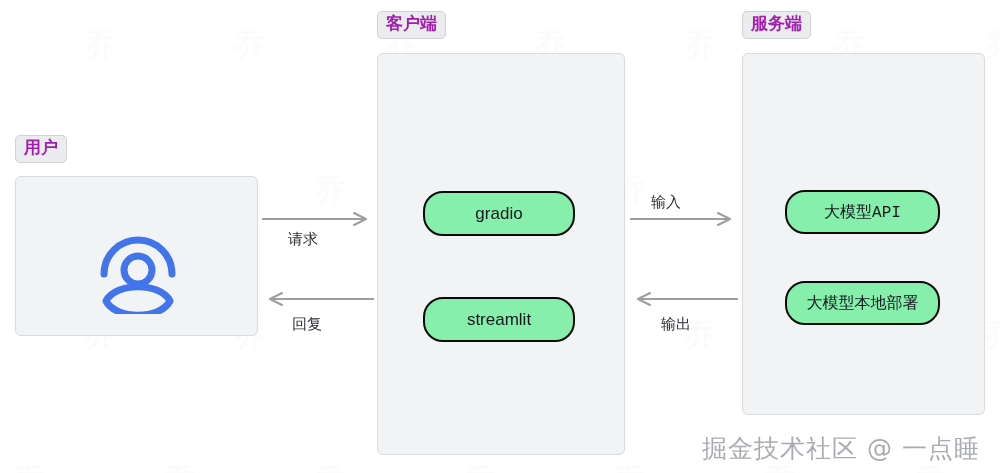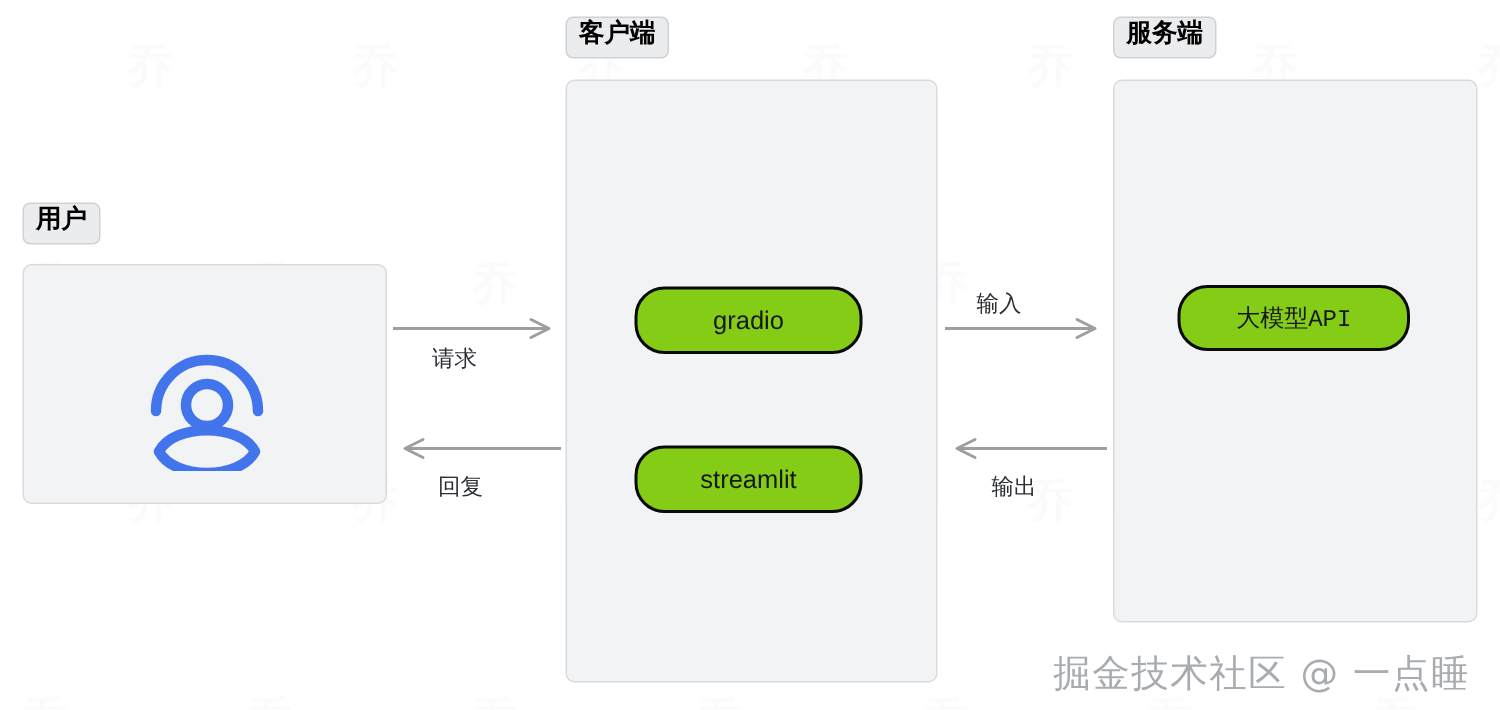--- a/index.html
+++ b/index.html
@@ -44,37 +44,37 @@
   #user-box   { left: 15px;  top: 176px; width: 243px; height: 160px; }
   #client-box { left: 377px; top: 53px;  width: 248px; height: 402px; }
   #server-box { left: 742px; top: 53px;  width: 243px; height: 362px; }
 
   
   .group-label {
     position: absolute;
     background: #ebecee;
     border: 1px solid #cfd1d5;
     border-radius: 5px;
-    color: #000000;
-    font-family: Liberation Mono, monospace;
+    color: #a21caf;
+    font-family: Liberation Sans, sans-serif;
     font-size: 17px;
     font-weight: 700;
     padding: 3px 8px 4px 8px;
     line-height: 1.1;
     white-space: nowrap;
     z-index: 3;
   }
   #label-user   { left: 15px;  top: 135px; }
   #label-client { left: 377px; top: 11px;  }
   #label-server { left: 742px; top: 11px;  }
 
   
   .node {
     position: absolute;
-    background: #84cc16;
+    background: #86efac;
     border: 2px solid #0a0a0a;
     border-radius: 20px;
     box-sizing: border-box;
     display: flex;
     align-items: center;
     justify-content: center;
     color: #16181d;
     font-size: 17px;
     z-index: 2;
     white-space: nowrap;
@@ -183,20 +183,21 @@
   <div class="group-label" id="label-client">客户端</div>
   <div class="group-box" id="client-box"></div>
 
   <div class="node" id="node-gradio">gradio</div>
   <div class="node" id="node-streamlit">streamlit</div>
 
   <div class="group-label" id="label-server">服务端</div>
   <div class="group-box" id="server-box"></div>
 
   <div class="node cn" id="node-api">大模型API</div>
+  <div class="node cn" id="node-local">大模型本地部署</div>
 
   <svg class="arrow-svg" id="arrow-request" viewBox="0 0 112 14">
     <line x1="0" y1="7" x2="102" y2="7" stroke="#9e9e9e" stroke-width="2"></line>
     <path d="M92 1 L104 7 L92 13" fill="none" stroke="#9e9e9e" stroke-width="2" stroke-linecap="round" stroke-linejoin="round"></path>
   </svg>
   <div class="arrow-label" id="label-request">请求</div>
 
   <svg class="arrow-svg" id="arrow-reply" viewBox="0 0 112 14">
     <line x1="10" y1="7" x2="112" y2="7" stroke="#9e9e9e" stroke-width="2"></line>
     <path d="M20 1 L8 7 L20 13" fill="none" stroke="#9e9e9e" stroke-width="2" stroke-linecap="round" stroke-linejoin="round"></path>

